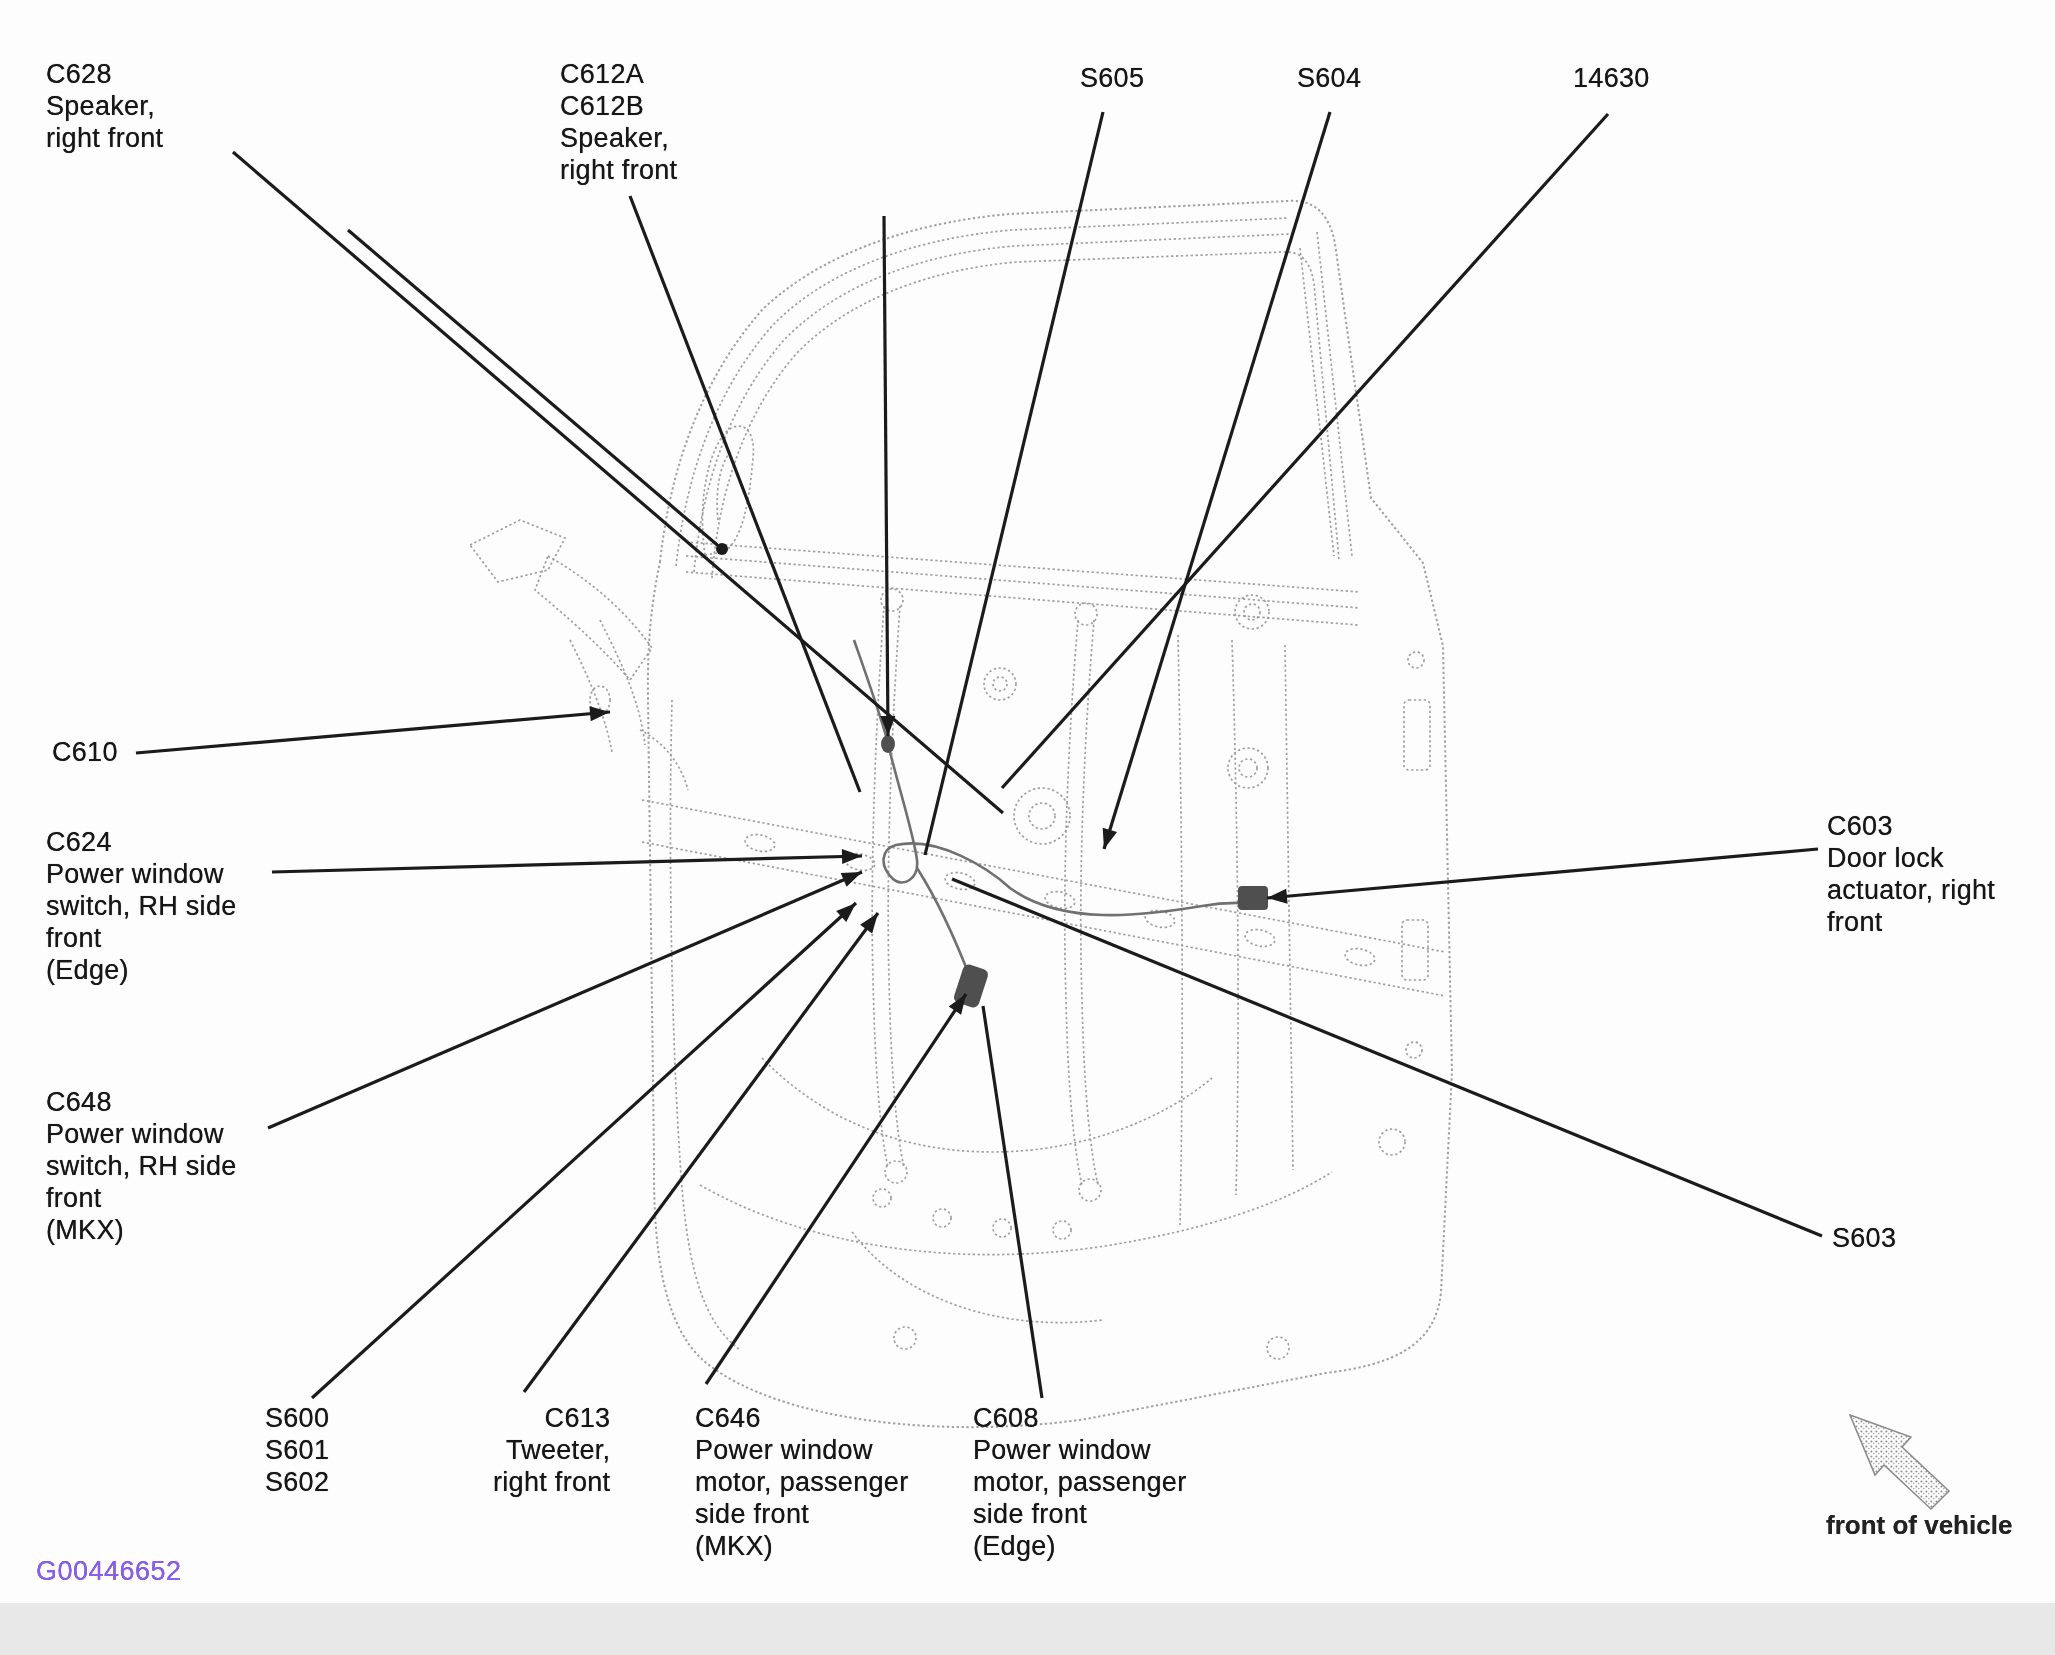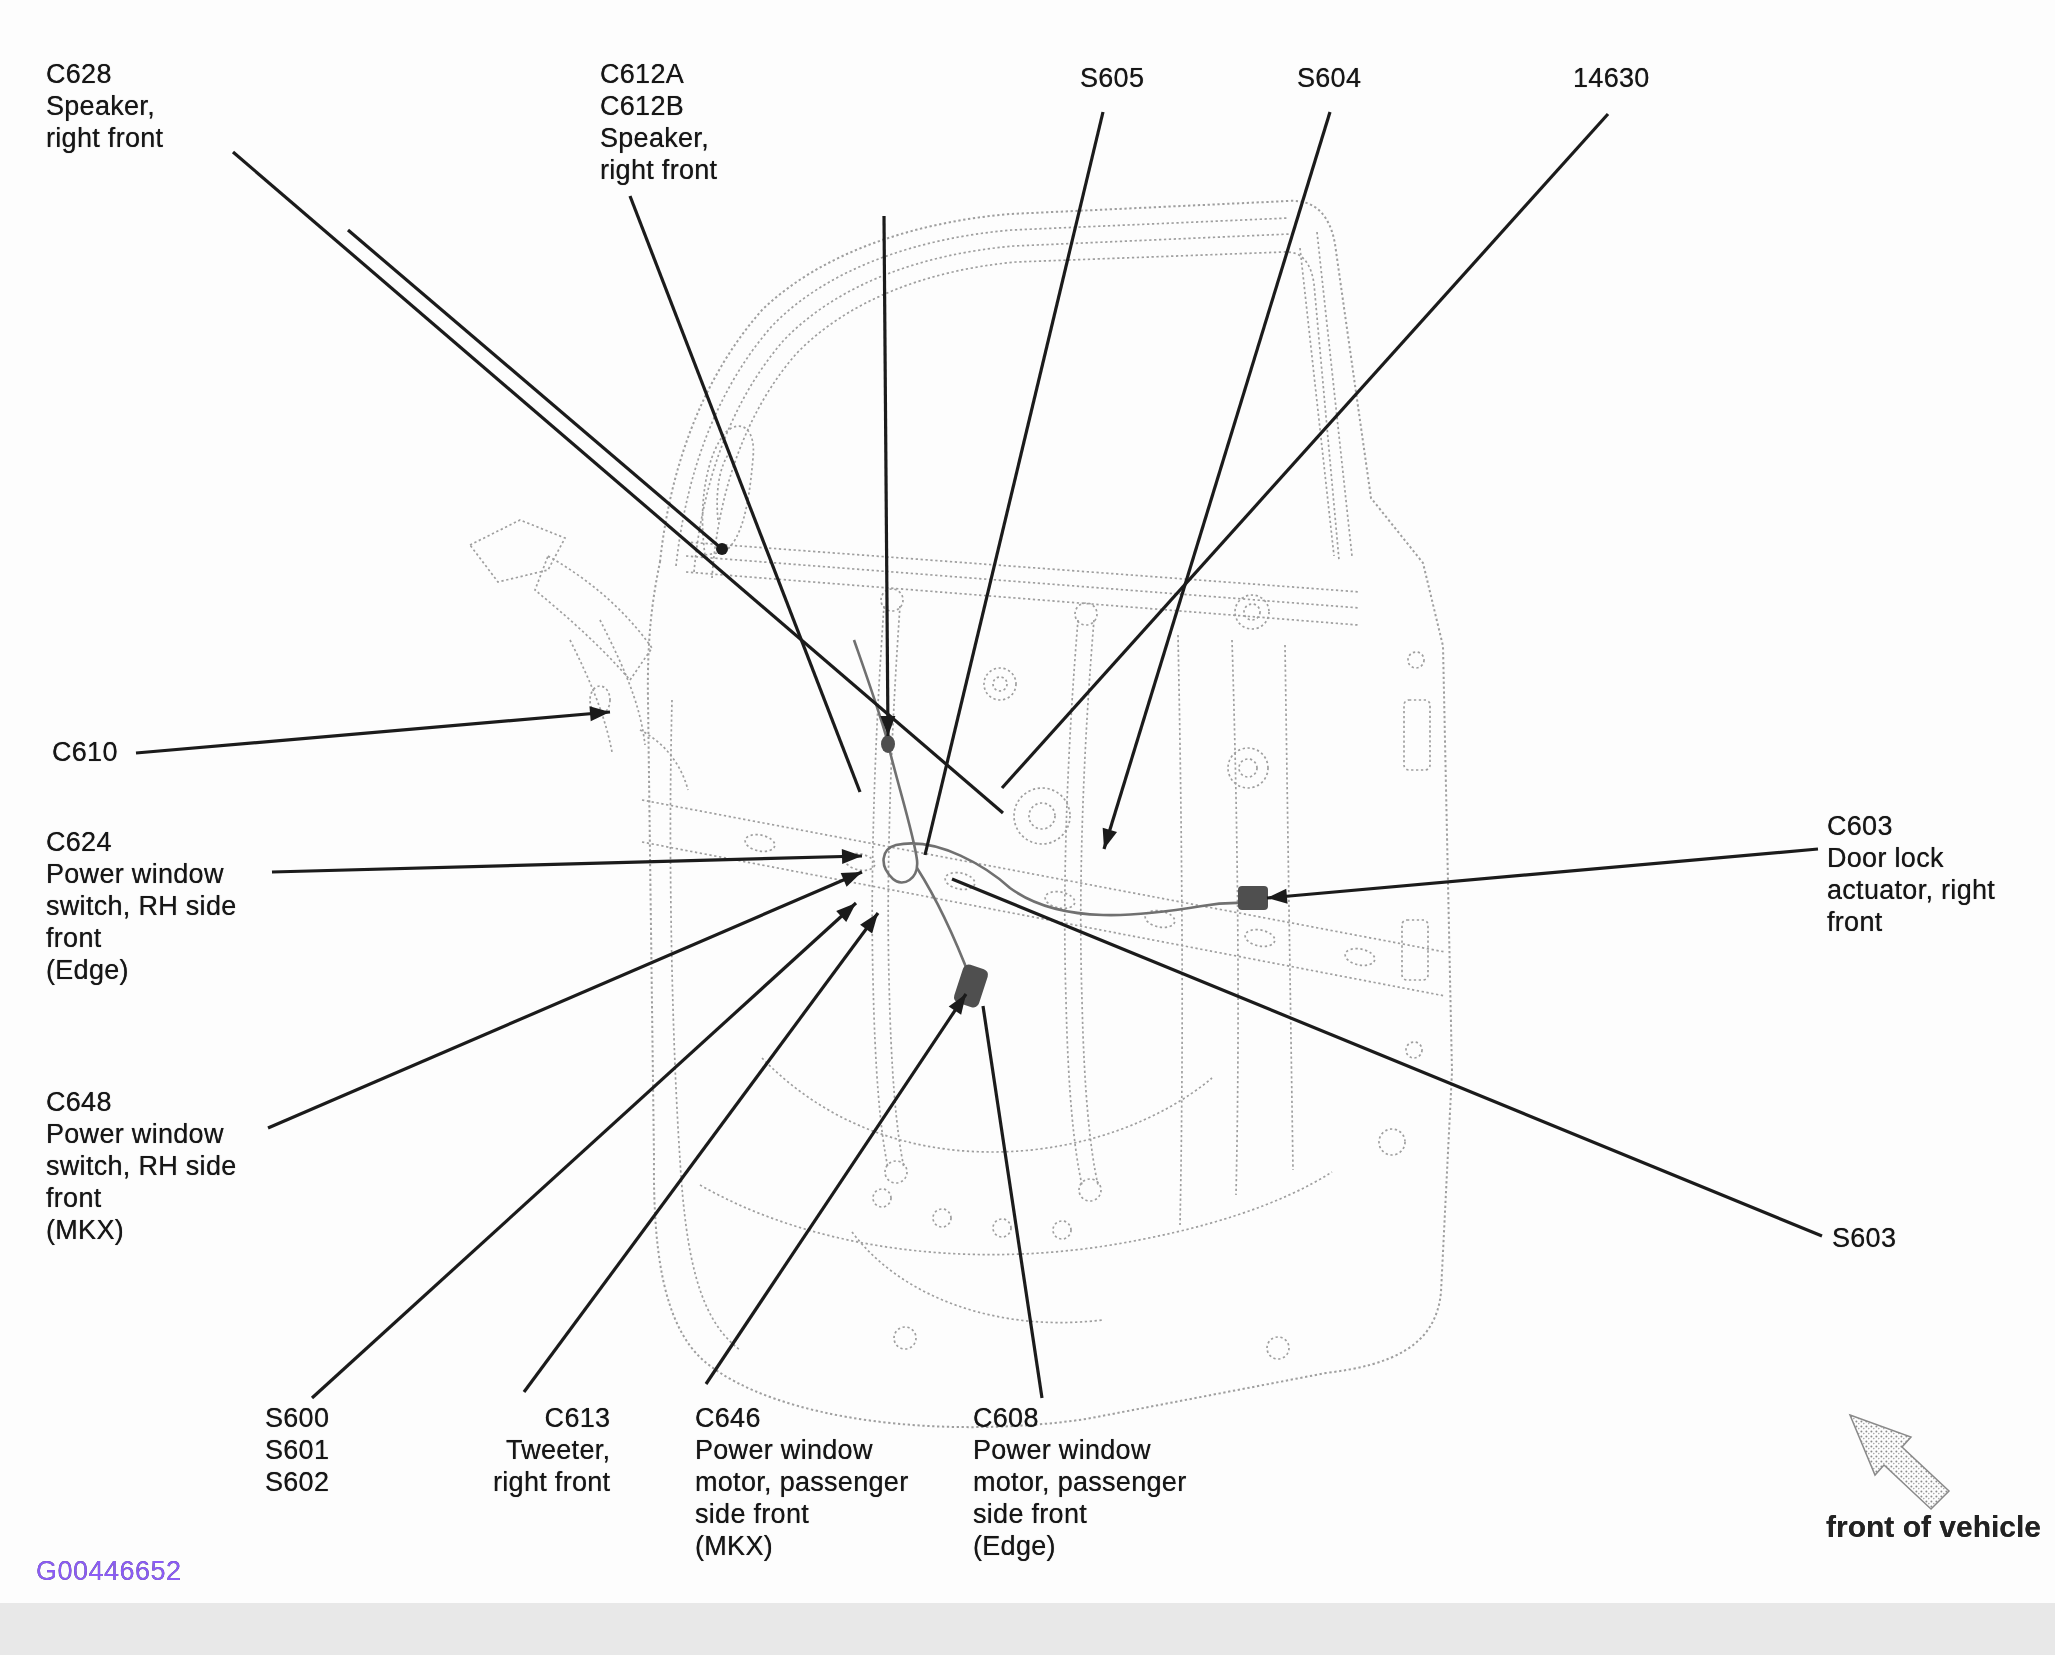--- a/index.html
+++ b/index.html
@@ -21,21 +21,21 @@
     white-space:nowrap;
     text-shadow:0 0 .7px #3a3a3a;
   }
   .figure-code{
     position:absolute;left:36px;top:1556px;
     font-size:27px;color:#8b5cf6;letter-spacing:.5px;
     text-shadow:0 0 .6px #444;
   }
   .front-label{
     position:absolute;left:1826px;top:1510px;
-    font-size:30px;font-weight:bold;color:#222;
+    font-size:26px;font-weight:bold;color:#222;
     text-shadow:0 0 .5px #555;
   }
 </style>
 </head>
 <body>
 
 <div id="canvas">
 
   <svg id="door-art" width="2055" height="1655" viewBox="0 0 2055 1655">
     <defs>
@@ -183,21 +183,21 @@
       <polygon points="966,994 961.1463732830292,1014.801257358446 948.6656188679616,1006.4807544150676" fill="#1b1b1b"></polygon>
       <line x1="1042" y1="1398" x2="983" y2="1006" stroke="#1b1b1b" stroke-width="3.2"></line>
     </svg>
 
   <div id="labels">
       <div class="callout" style="left: 46px; top: 58px;">
         <div>C628</div>
         <div>Speaker,</div>
         <div>right front</div>
       </div>
-      <div class="callout" style="left: 560px; top: 58px; margin-left: 40px;">
+      <div class="callout" style="left: 560px; top: 58px;">
         <div>C612A</div>
         <div>C612B</div>
         <div>Speaker,</div>
         <div>right front</div>
       </div>
       <div class="callout" style="left: 1080px; top: 62px;">
         <div>S605</div>
       </div>
       <div class="callout" style="left: 1297px; top: 62px;">
         <div>S604</div>

